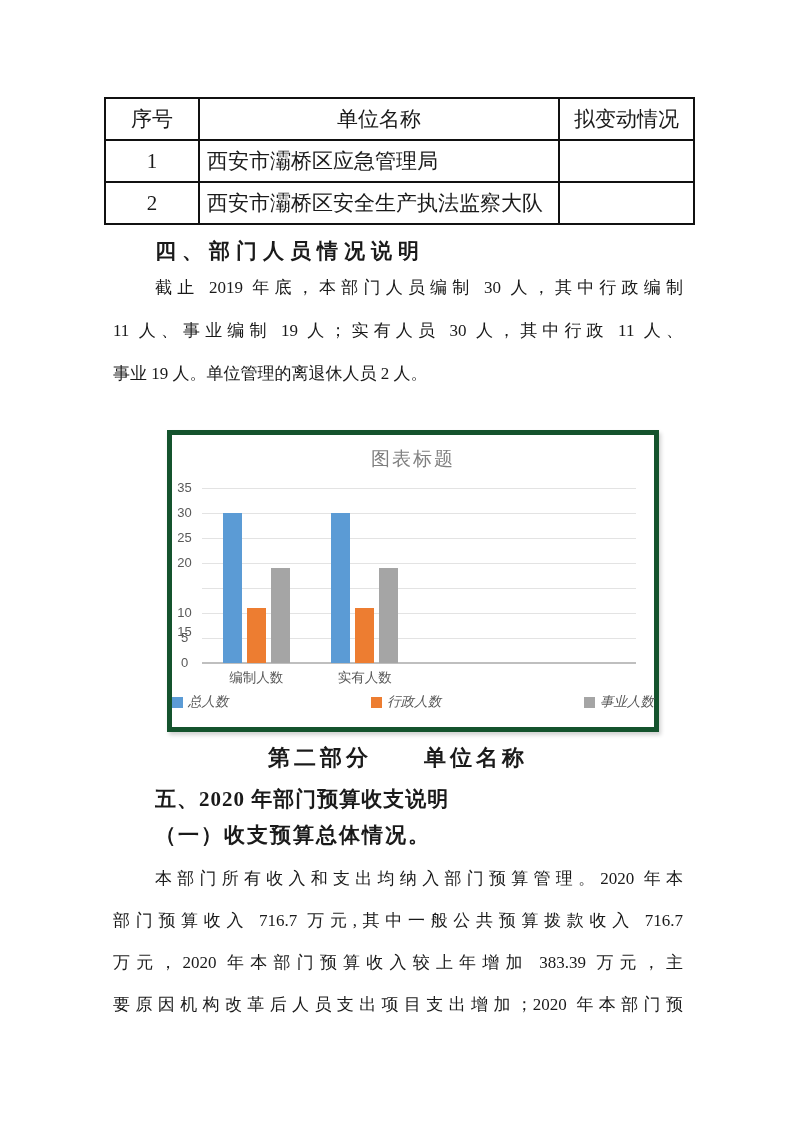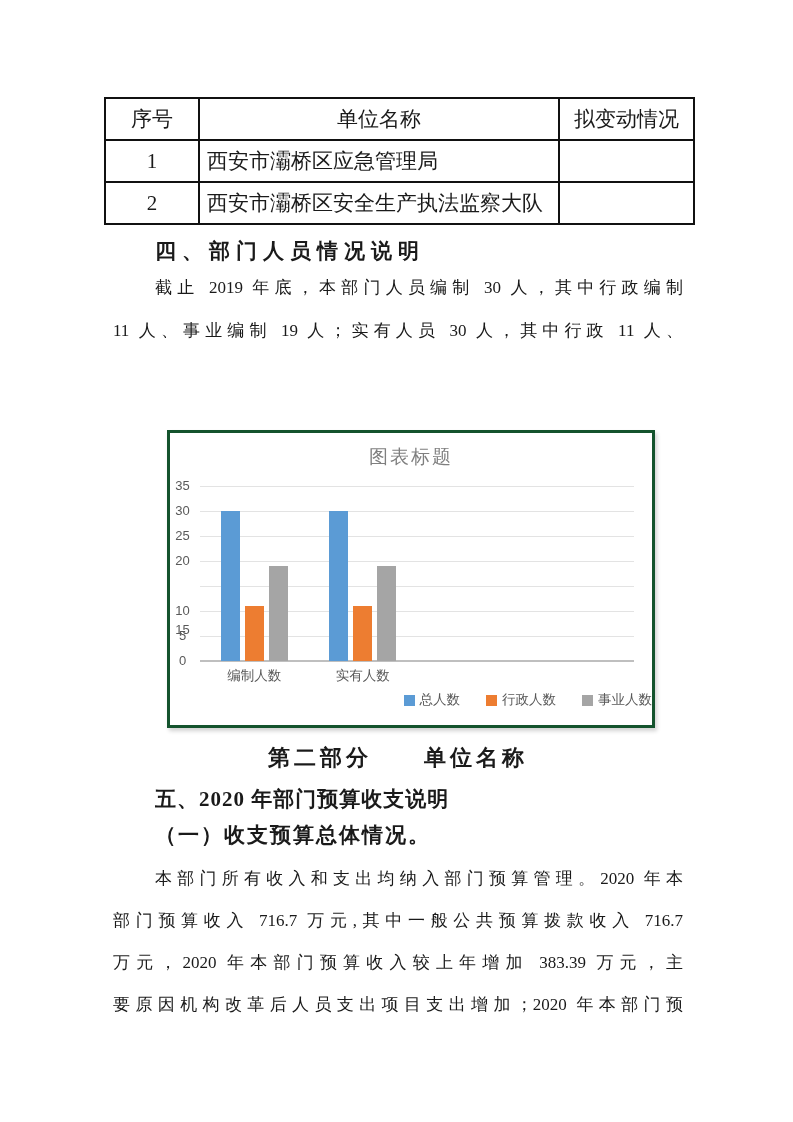--- a/index.html
+++ b/index.html
@@ -33,42 +33,42 @@
     font-size:17px; text-align:justify; text-align-last:justify;
     overflow:hidden; white-space:nowrap;
   }
   .p4 .line { height:43px; line-height:43px; }
   .p2 .line { height:42px; line-height:42px; }
   .line.first { padding-left:42px; }
   .line.last  { text-align-last:left; }
   
   .chart {
     position:absolute; left:167px; top:430px; width:482px; height:292px;
-    background:#fff; border:3px solid #14532d;
+    background:#fff; border:5px solid #14532d;
     box-shadow:2px 3px 4px rgba(0,0,0,0.18);
     font-family:"Liberation Sans", sans-serif;
   }
   .ct-title {
     position:absolute; top:11px; left:0; width:100%;
     text-align:center; font-size:19px; color:#7f7f7f; letter-spacing:2px;
   }
   .ct-grid { position:absolute; height:1px; background:#e3e3e3; }
   .ct-axis { position:absolute; height:2px; background:#bfbfbf; }
   .ct-tick {
     position:absolute; width:25px; text-align:center;
     font-size:13px; color:#595959; line-height:16px;
   }
   .ct-bar  { position:absolute; }
   .ct-cat  {
     position:absolute; text-align:center;
     font-size:13.5px; color:#595959;
   }
   .ct-legend {
     position:absolute; left:0; width:100%; top:258px;
-    display:flex; justify-content:flex-end; align-items:center; gap:26px;
+    display:flex; justify-content:space-between; align-items:center; gap:13px;font-style:italic;
   }
   .ct-legend-item { display:flex; align-items:center; gap:5px; }
   .ct-swatch { width:11px; height:11px; display:inline-block; }
   .ct-legend-label { font-size:13.5px; color:#595959; }
 </style>
 </head>
 <body>
 
 <div class="page">
 
@@ -95,20 +95,21 @@
         <td class="c-center"></td>
       </tr>
     </tbody>
   </table>
 
   <div class="blk doc-h indent ls6" style="top:230px">四、部门人员情况说明</div>
 
   <div class="blk p4" style="top:266px">
     <div class="line first">截止 2019 年底，本部门人员编制 30 人，其中行政编制</div>
     <div class="line">11 人、事业编制 19 人；实有人员 30 人，其中行政 11 人、</div>
+    <div class="line last">事业 19 人。单位管理的离退休人员 2 人。</div>
   </div>
 
   <div class="chart" id="chart">
       <div class="ct-title">图表标题</div>
       <div class="ct-axis" style="left: 30px; top: 227px; width: 434px;"></div>
       <div class="ct-tick" style="left: 0px; top: 220px;">0</div>
       <div class="ct-grid" style="left: 30px; top: 203px; width: 434px;"></div>
       <div class="ct-tick" style="left: 0px; top: 195px;">5</div>
       <div class="ct-grid" style="left: 30px; top: 178px; width: 434px;"></div>
       <div class="ct-tick" style="left: 0px; top: 170px;">10</div>

